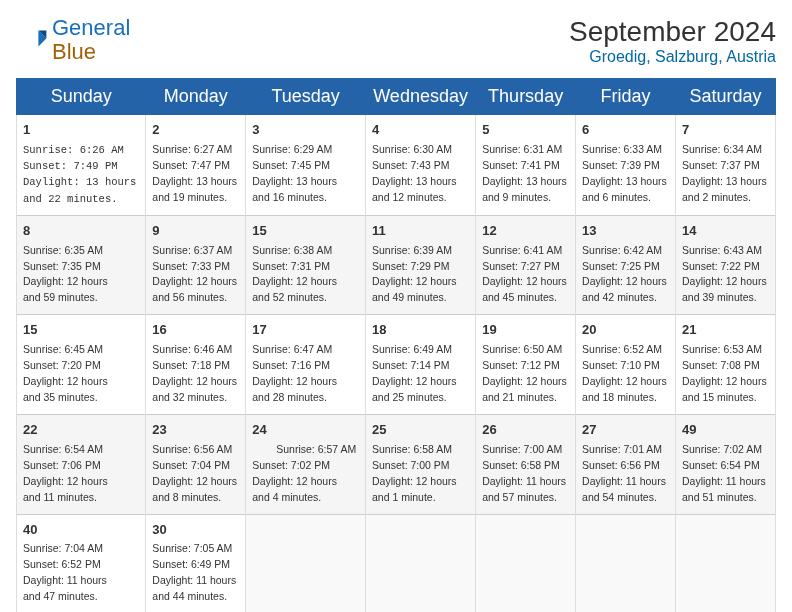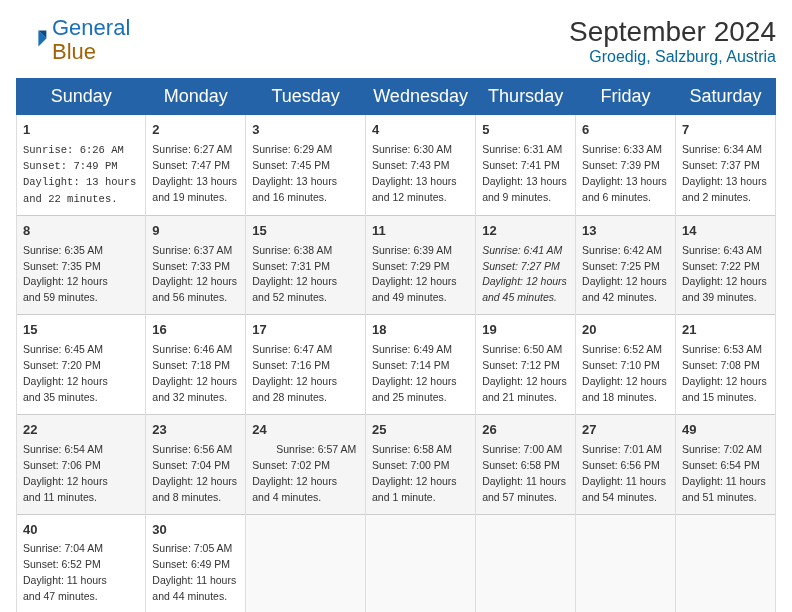--- a/index.html
+++ b/index.html
@@ -165,21 +165,21 @@
 Daylight: 12 hours
 and 56 minutes.</span></td>
         <td><span class="day-num">15</span><span class="day-info" style="white-space: pre-line;">Sunrise: 6:38 AM
 Sunset: 7:31 PM
 Daylight: 12 hours
 and 52 minutes.</span></td>
         <td><span class="day-num">11</span><span class="day-info" style="white-space: pre-line;">Sunrise: 6:39 AM
 Sunset: 7:29 PM
 Daylight: 12 hours
 and 49 minutes.</span></td>
-        <td><span class="day-num">12</span><span class="day-info" style="white-space: pre-line; font-style: italic;">Sunrise: 6:41 AM
+        <td><span class="day-num">12</span><span class="day-info" style="white-space: pre-line;">Sunrise: 6:41 AM
 Sunset: 7:27 PM
 Daylight: 12 hours
 and 45 minutes.</span></td>
         <td><span class="day-num">13</span><span class="day-info" style="white-space: pre-line; margin-top: 32px;">Sunrise: 6:42 AM
 Sunset: 7:25 PM
 Daylight: 12 hours
 and 42 minutes.</span></td>
         <td><span class="day-num">14</span><span class="day-info" style="white-space: pre-line;">Sunrise: 6:43 AM
 Sunset: 7:22 PM
 Daylight: 12 hours

